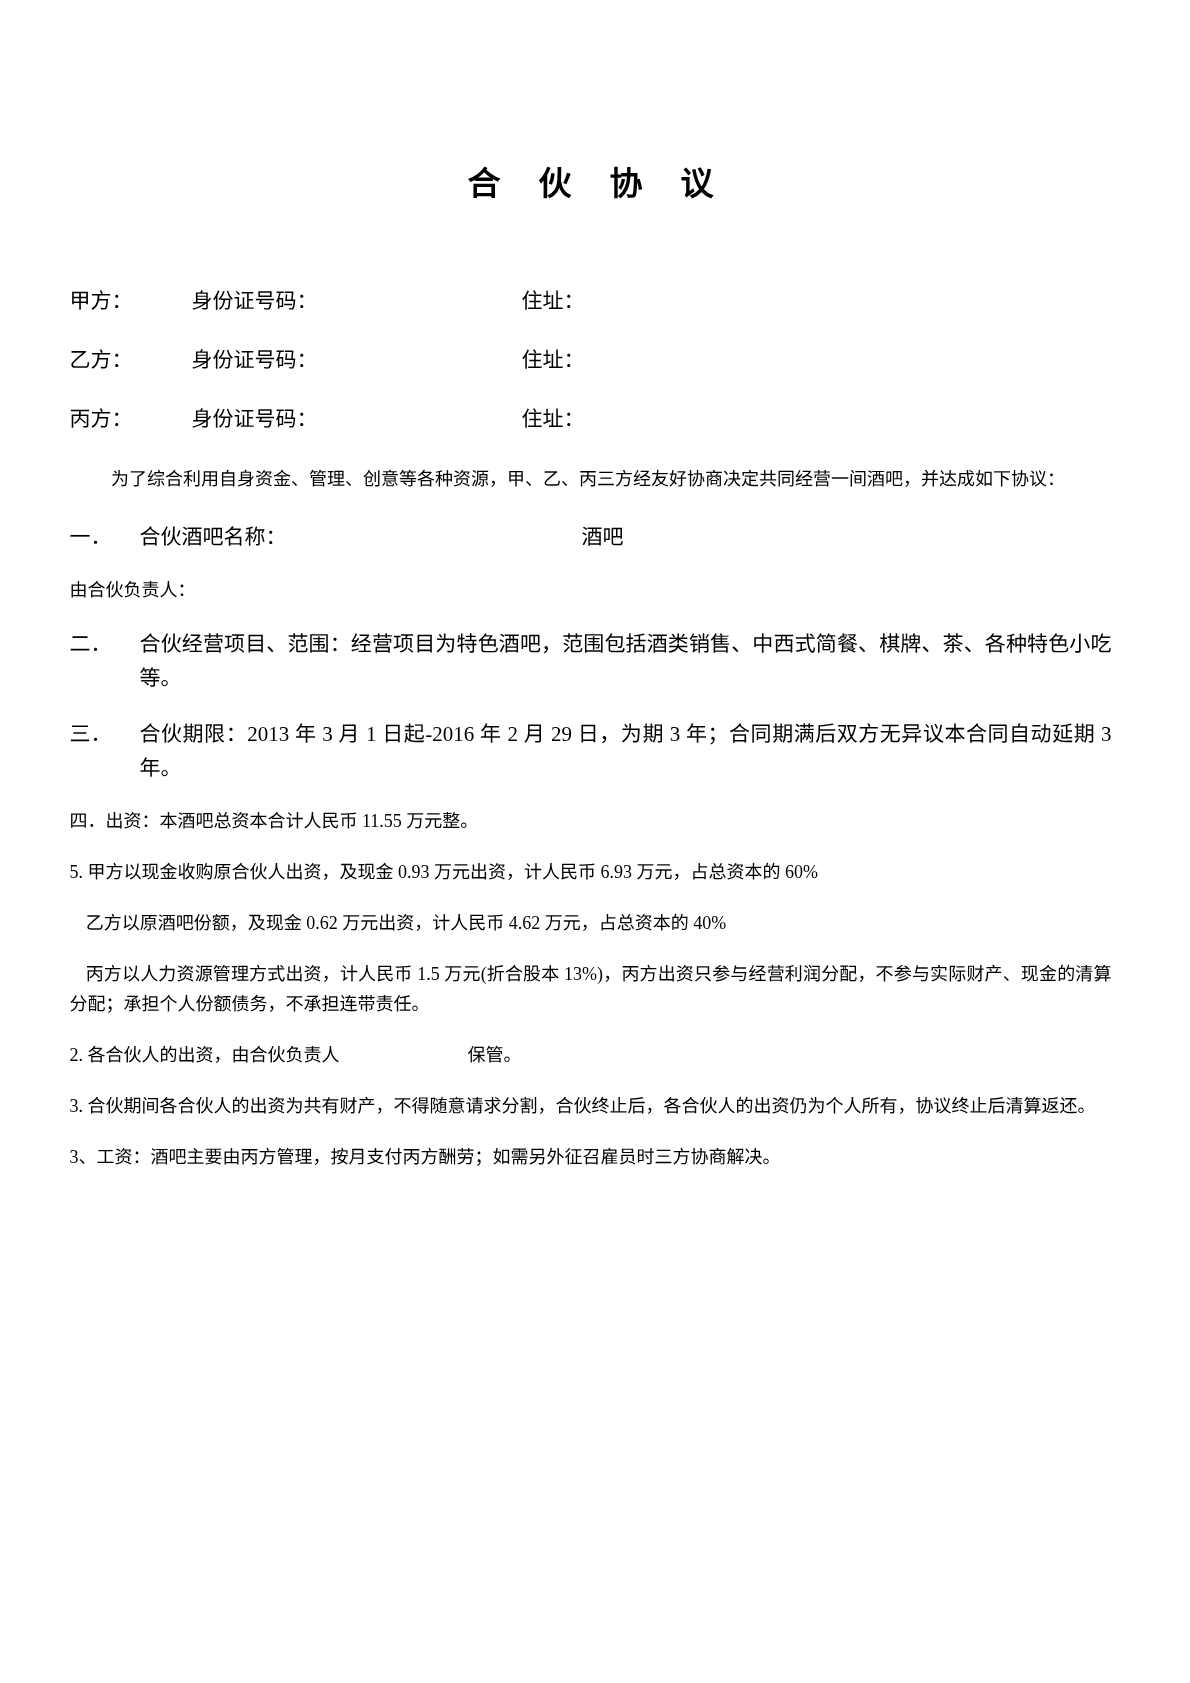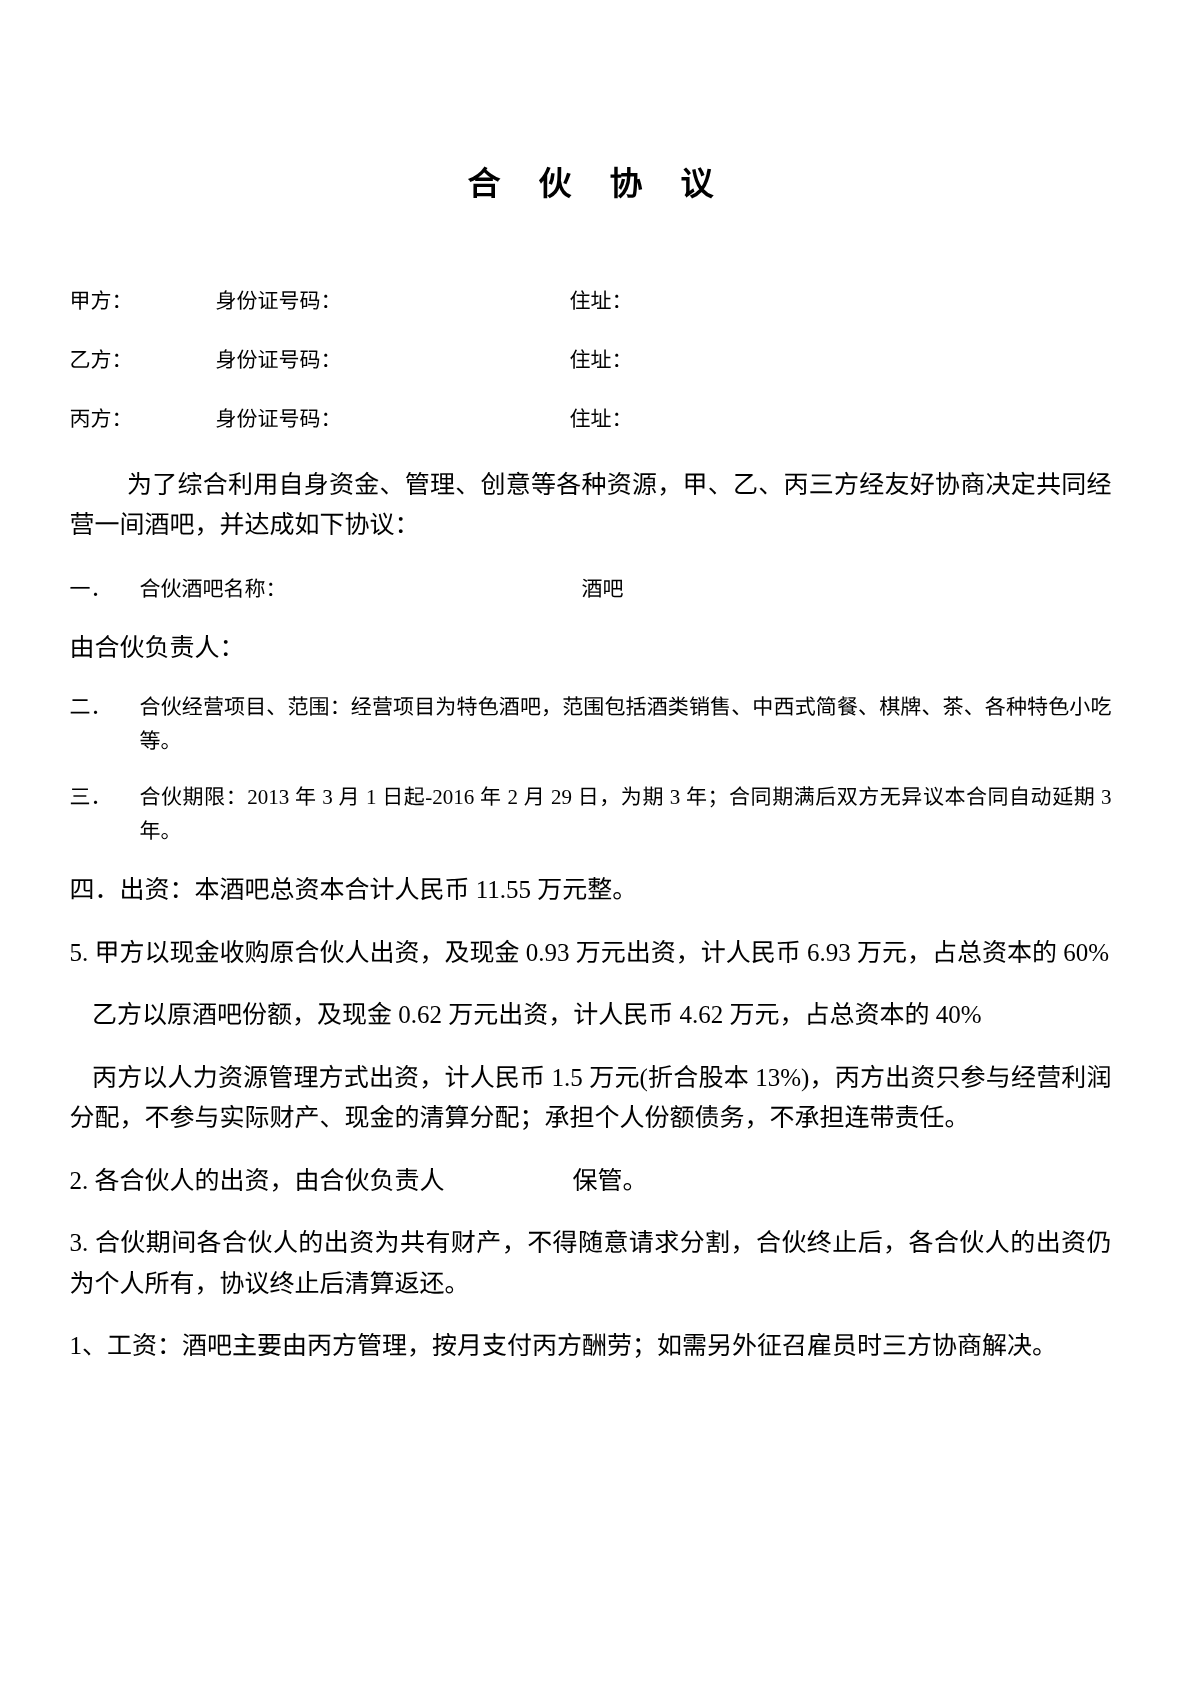--- a/index.html
+++ b/index.html
@@ -50,40 +50,39 @@
     margin-top: 82px;
   }
 
   .party-row {
     display: flex;
     align-items: flex-start;
     font-size: 21px;
     line-height: 1.35;
     margin-bottom: 31px;
     white-space: pre;
-    gap: 24px;
   }
 
   .party-label {
     width: 122px;
     flex: 0 0 122px;
   }
 
   .party-id {
     width: 330px;
     flex: 0 0 330px;
   }
 
   .party-addr {
     flex: 0 0 auto;
   }
 
   
   p.para {
-    font-size: 25px;
+    font-size: 18px;
     line-height: 1.62;
     margin: 0 0 22px 0;
     text-align: justify;
     text-justify: inter-ideograph;
   }
 
   p.intro {
     text-indent: 2.3em;
     margin-top: 26px;
     margin-bottom: 26px;
@@ -189,16 +188,16 @@
 
     <p class="para para-indent-1">丙方以人力资源管理方式出资，计人民币 1.5 万元(折合股本 13%)，丙方出资只参与经营利润分配，不参与实际财产、现金的清算分配；承担个人份额债务，不承担连带责任。</p>
 
     <p class="para">
       <span>2. 各合伙人的出资，由合伙负责人</span><span class="keeper-blank"></span><span>保管。</span>
     </p>
 
     <p class="para">3. 合伙期间各合伙人的出资为共有财产，不得随意请求分割，合伙终止后，各合伙人的出资仍为个人所有，协议终止后清算返还。</p>
 
 
-    <p class="para">1、工资：酒吧主要由丙方管理，按月支付丙方酬劳；如需另外征召雇员时三方协商解决。</p>
+    <p class="para">3、工资：酒吧主要由丙方管理，按月支付丙方酬劳；如需另外征召雇员时三方协商解决。</p>
 
   </div>
 </div>
 
 </body></html>

